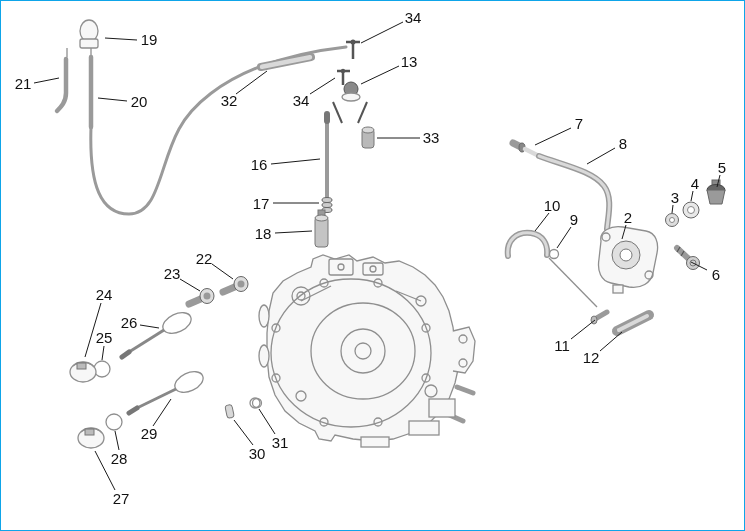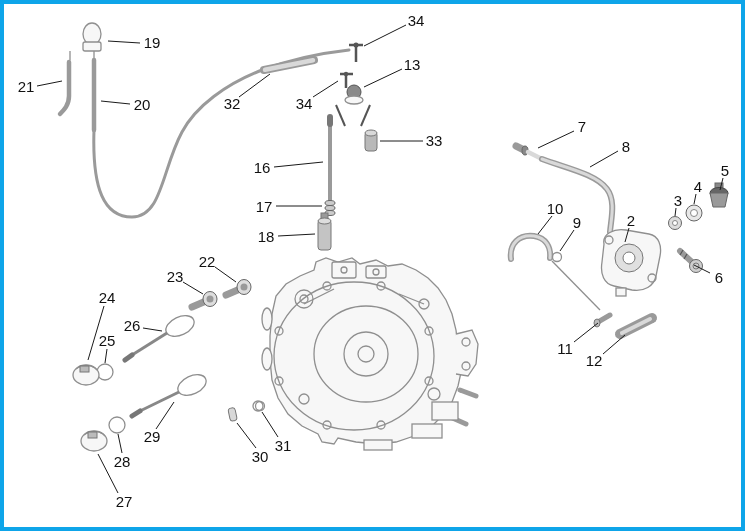--- a/index.html
+++ b/index.html
@@ -1,18 +1,18 @@
 <!DOCTYPE html>
 <html style="--background: #ffffff; --label: #111111; --leader: #1a1a1a; --art: #8f8f8f;"><head>
 <meta charset="utf-8">
 <style>
   html,body{margin:0;padding:0;background:#ffffff;}
   .stage{
     position:relative;width:745px;height:531px;box-sizing:border-box;
-    background:var(--background,#ffffff);border:4px solid #0ea5e9;
+    background:var(--background,#ffffff);border:1px solid #0ea5e9;
     font-family:"Liberation Sans",sans-serif;overflow:hidden;
   }
   svg{display:block;}
   .callout{
     font-family:"Liberation Sans",sans-serif;
     font-size:15px;fill:var(--label,#111111);
   }
   .leader{stroke:var(--leader,#1a1a1a);stroke-width:1;fill:none;}
   .art{stroke:var(--art,#8f8f8f);fill:none;stroke-width:1.3;}
   .artfill{stroke:var(--art,#8f8f8f);fill:#f7f7f7;stroke-width:1.3;}

